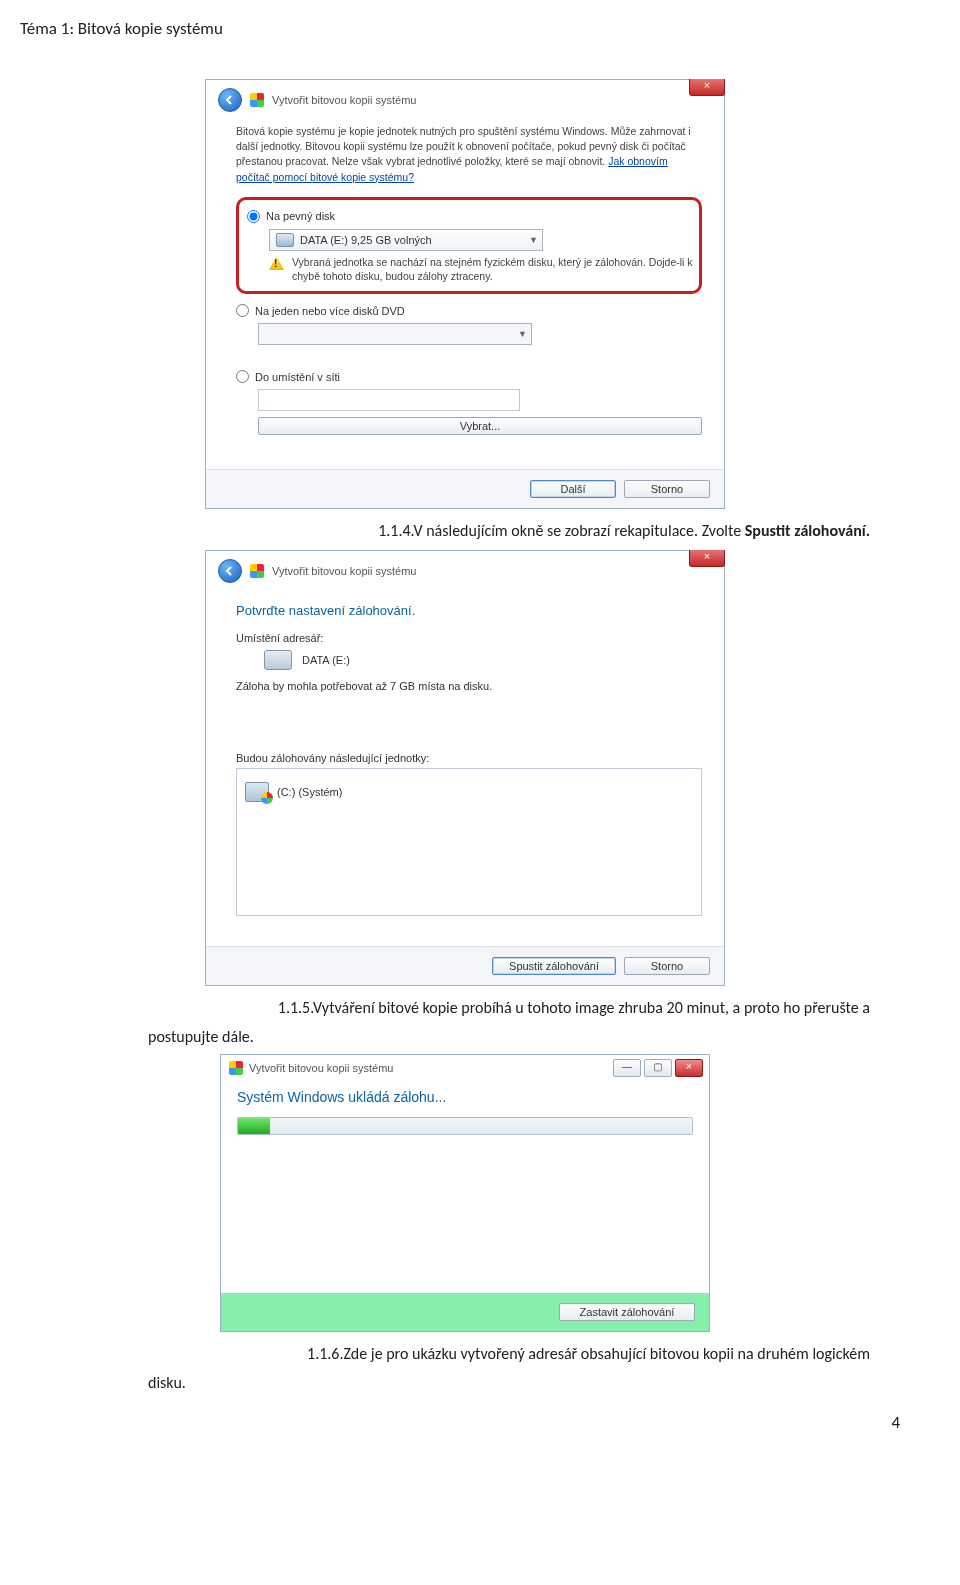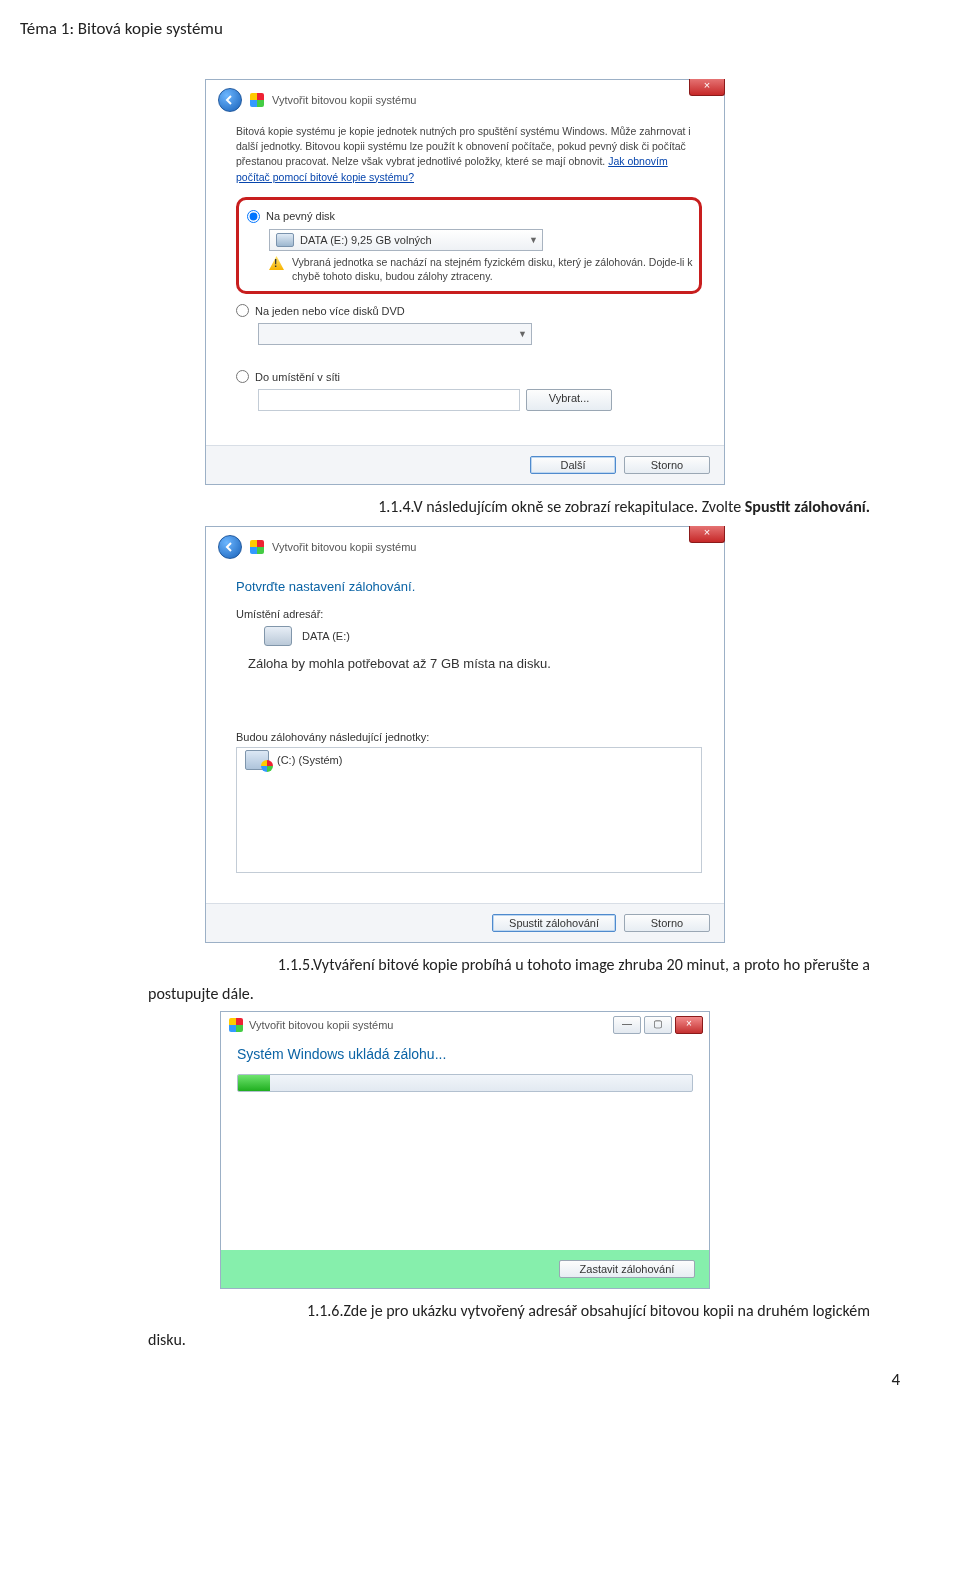--- a/index.html
+++ b/index.html
@@ -79,21 +79,21 @@
     background: linear-gradient(#ffe36e,#f8b300);
     clip-path: polygon(50% 0, 100% 100%, 0 100%);
     position:relative;
   }
   .warn-ico::after{content:"!";position:absolute;left:5px;top:1px;font-size:10px;color:#333;font-weight:bold;}
   .small-btn {
     border:1px solid #9aa7b4; background:linear-gradient(#fdfdfd,#e7edf3);
     padding: 2px 12px; font-size:11px; border-radius:2px;
     min-width:60px; text-align:center;
   }
-  .net-row { display:flex; gap:6px; margin:4px 0 0 22px;}
+  .net-row { display:flex; gap:6px; margin:4px 0 0 22px;flex-direction:column;}
   .net-row .net-input{ flex:1; border:1px solid #c3ccd6; height:20px; background:#fff;}
   .footer-bar {
     border-top:1px solid #d8dee6; padding:10px 14px;
     display:flex; justify-content:flex-end; gap:8px;
     background:#f3f5f8;
   }
 
   .hdd-icon{
     width:26px;height:18px; background:linear-gradient(#e7eef6,#bac9d8);
     border:1px solid #8196aa; border-radius:3px; display:inline-block;
@@ -104,21 +104,21 @@
     background: linear-gradient(#dce8f5,#aec4db);
     border:1px solid #7e95ac; border-radius:2px; position:relative;
   }
   .sys-icon::after{
     content:""; position:absolute; right:-5px; bottom:-3px;
     width:12px;height:12px; border-radius:50%;
     background:conic-gradient(#e23 0 25%, #4c4 25% 50%, #39f 50% 75%, #fc0 75%);
   }
   .listbox{
     border:1px solid #c3ccd6; background:#fff; height:120px;
-    padding:2px 8px; font-size:11px; margin-top:4px;
+    padding:13px 8px; font-size:11px; margin-top:4px;
   }
 
   
   .win3-titlebar{
     display:flex; align-items:center; justify-content:space-between;
     padding: 4px 6px 4px 8px; background:#fff;
   }
   .min-max-close{ display:flex; gap:3px;}
   .tb-btn{
     width:26px;height:16px; border:1px solid #9eadbd;
@@ -214,21 +214,21 @@
     <span class="flag-icon"></span>
     <span class="win-title">Vytvořit bitovou kopii systému</span>
   </div>
   <div class="win-panel">
     <div class="section-title">Potvrďte nastavení zálohování.</div>
     <div style="font-size:11px;margin-bottom:6px;">Umístění adresář:</div>
     <div style="display:flex;align-items:center;gap:10px;margin-left:28px;margin-bottom:10px;">
       <span class="hdd-icon"></span>
       <span>DATA (E:)</span>
     </div>
-    <div style="font-size:13px;margin-bottom:60px;margin-left:12px;">Záloha by mohla potřebovat až 7 GB místa na disku.</div>
+    <div style="font-size:11px;margin-bottom:60px;">Záloha by mohla potřebovat až 7 GB místa na disku.</div>
 
     <div style="font-size:11px;">Budou zálohovány následující jednotky:</div>
     <div class="listbox">
       <div style="display:flex;align-items:center;gap:8px;">
         <span class="sys-icon"></span>
         <span>(C:) (Systém)</span>
       </div>
     </div>
     <div style="height:22px"></div>
   </div>

